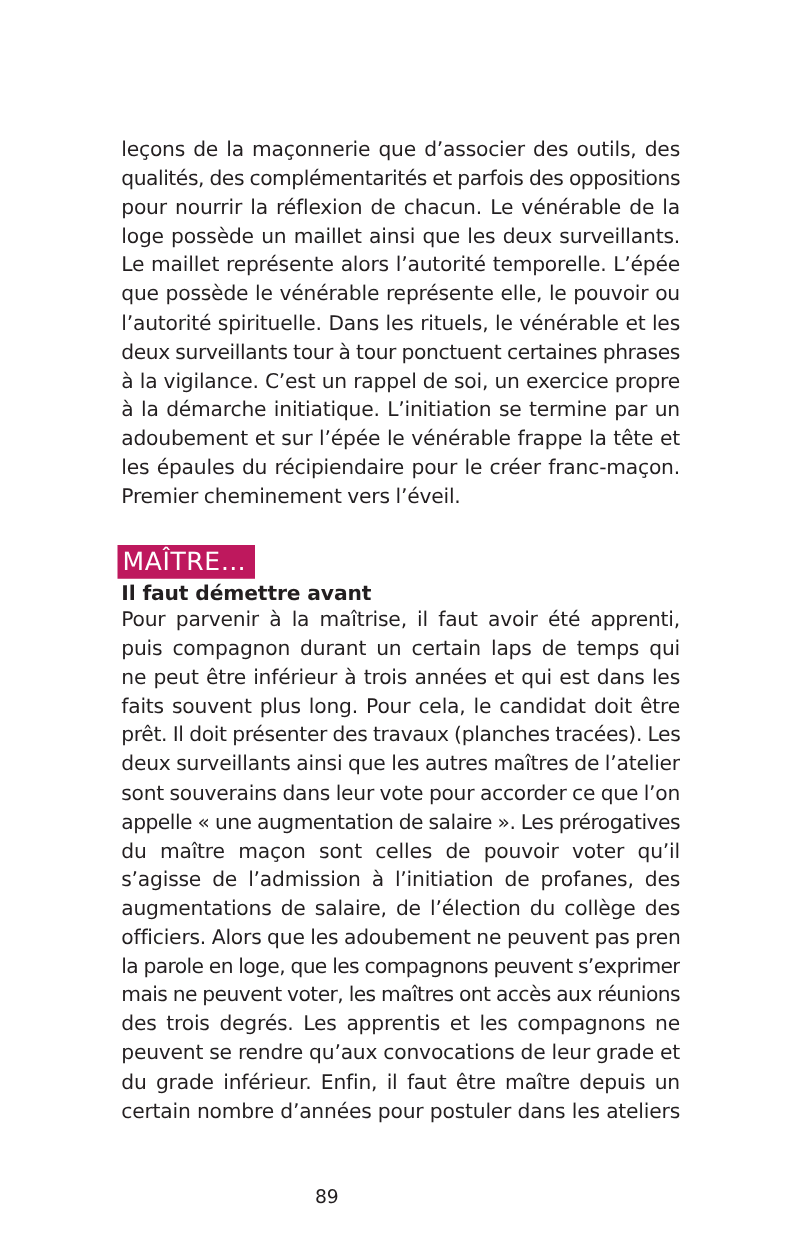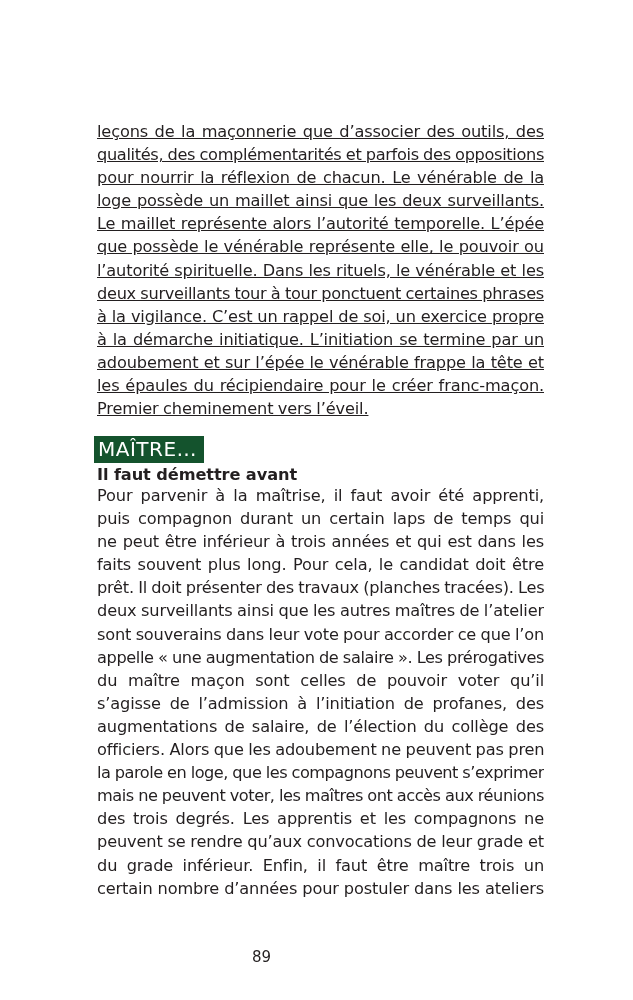--- a/index.html
+++ b/index.html
@@ -4,23 +4,23 @@
 <style>
   html, body { margin: 0; padding: 0; background: #ffffff; }
   body { width: 633px; height: 1000px; position: relative; overflow: hidden;
          font-family: "DejaVu Sans", sans-serif; color: #231f20; }
   .page { position: absolute; left: 0; top: 0; width: 633px; height: 1000px; }
   .col { position: absolute; left: 97px; width: 447px; }
   .para { font-size: 16.2px; line-height: 23.1px; text-align: justify; margin: 0;
           letter-spacing: -0.15px; word-spacing: -0.5px; }
   .para .ln { display: block; text-align: justify; text-align-last: justify; white-space: nowrap; }
   .para .ln.last { text-align-last: left; }
-  #p1 { top: 120px; text-decoration: underline; }
+  #p1 { top: 108px; }
   .section-heading { position: absolute; left: 94px; top: 436px; height: 27px;
-          background: #14532d; color: #ffffff; font-size: 20px; line-height: 27px;
+          background: #be185d; color: #ffffff; font-size: 20px; line-height: 27px;
           padding: 0 7px 0 4px; letter-spacing: 0.5px; }
   .subheading { position: absolute; left: 97px; top: 464px; font-weight: bold;
           font-size: 16.2px; line-height: 22px; letter-spacing: -0.1px; }
   #p2 { top: 484px; }
   .page-number { position: absolute; left: 0; width: 523px; top: 948px;
           text-align: center; font-size: 15px; }
   .ln { overflow: hidden; }
 </style>
 </head>
 <body>
@@ -55,18 +55,18 @@
       <span class="ln" style="letter-spacing: -0.2px;">sont souverains dans leur vote pour accorder ce que l’on</span>
       <span class="ln" style="letter-spacing: -0.4px;">appelle « une augmentation de salaire ». Les prérogatives</span>
       <span class="ln">du maître maçon sont celles de pouvoir voter qu’il</span>
       <span class="ln">s’agisse de l’admission à l’initiation de profanes, des</span>
       <span class="ln">augmentations de salaire, de l’élection du collège des</span>
       <span class="ln">officiers.  Alors que les adoubement ne peuvent pas prendre</span>
       <span class="ln" style="letter-spacing: -0.5px;">la parole en loge, que les compagnons peuvent s’exprimer</span>
       <span class="ln" style="letter-spacing: -0.45px;">mais ne peuvent voter, les maîtres ont accès aux réunions</span>
       <span class="ln">des trois degrés. Les apprentis et les compagnons ne</span>
       <span class="ln">peuvent se rendre qu’aux convocations de leur grade et</span>
-      <span class="ln">du grade inférieur.  Enfin, il faut être maître trois un</span>
+      <span class="ln">du grade inférieur.  Enfin, il faut être maître depuis un</span>
       <span class="ln">certain nombre d’années pour postuler dans les ateliers</span>
     </div>
 
   <div class="page-number">89</div>
 </div>
 
 </body></html>

